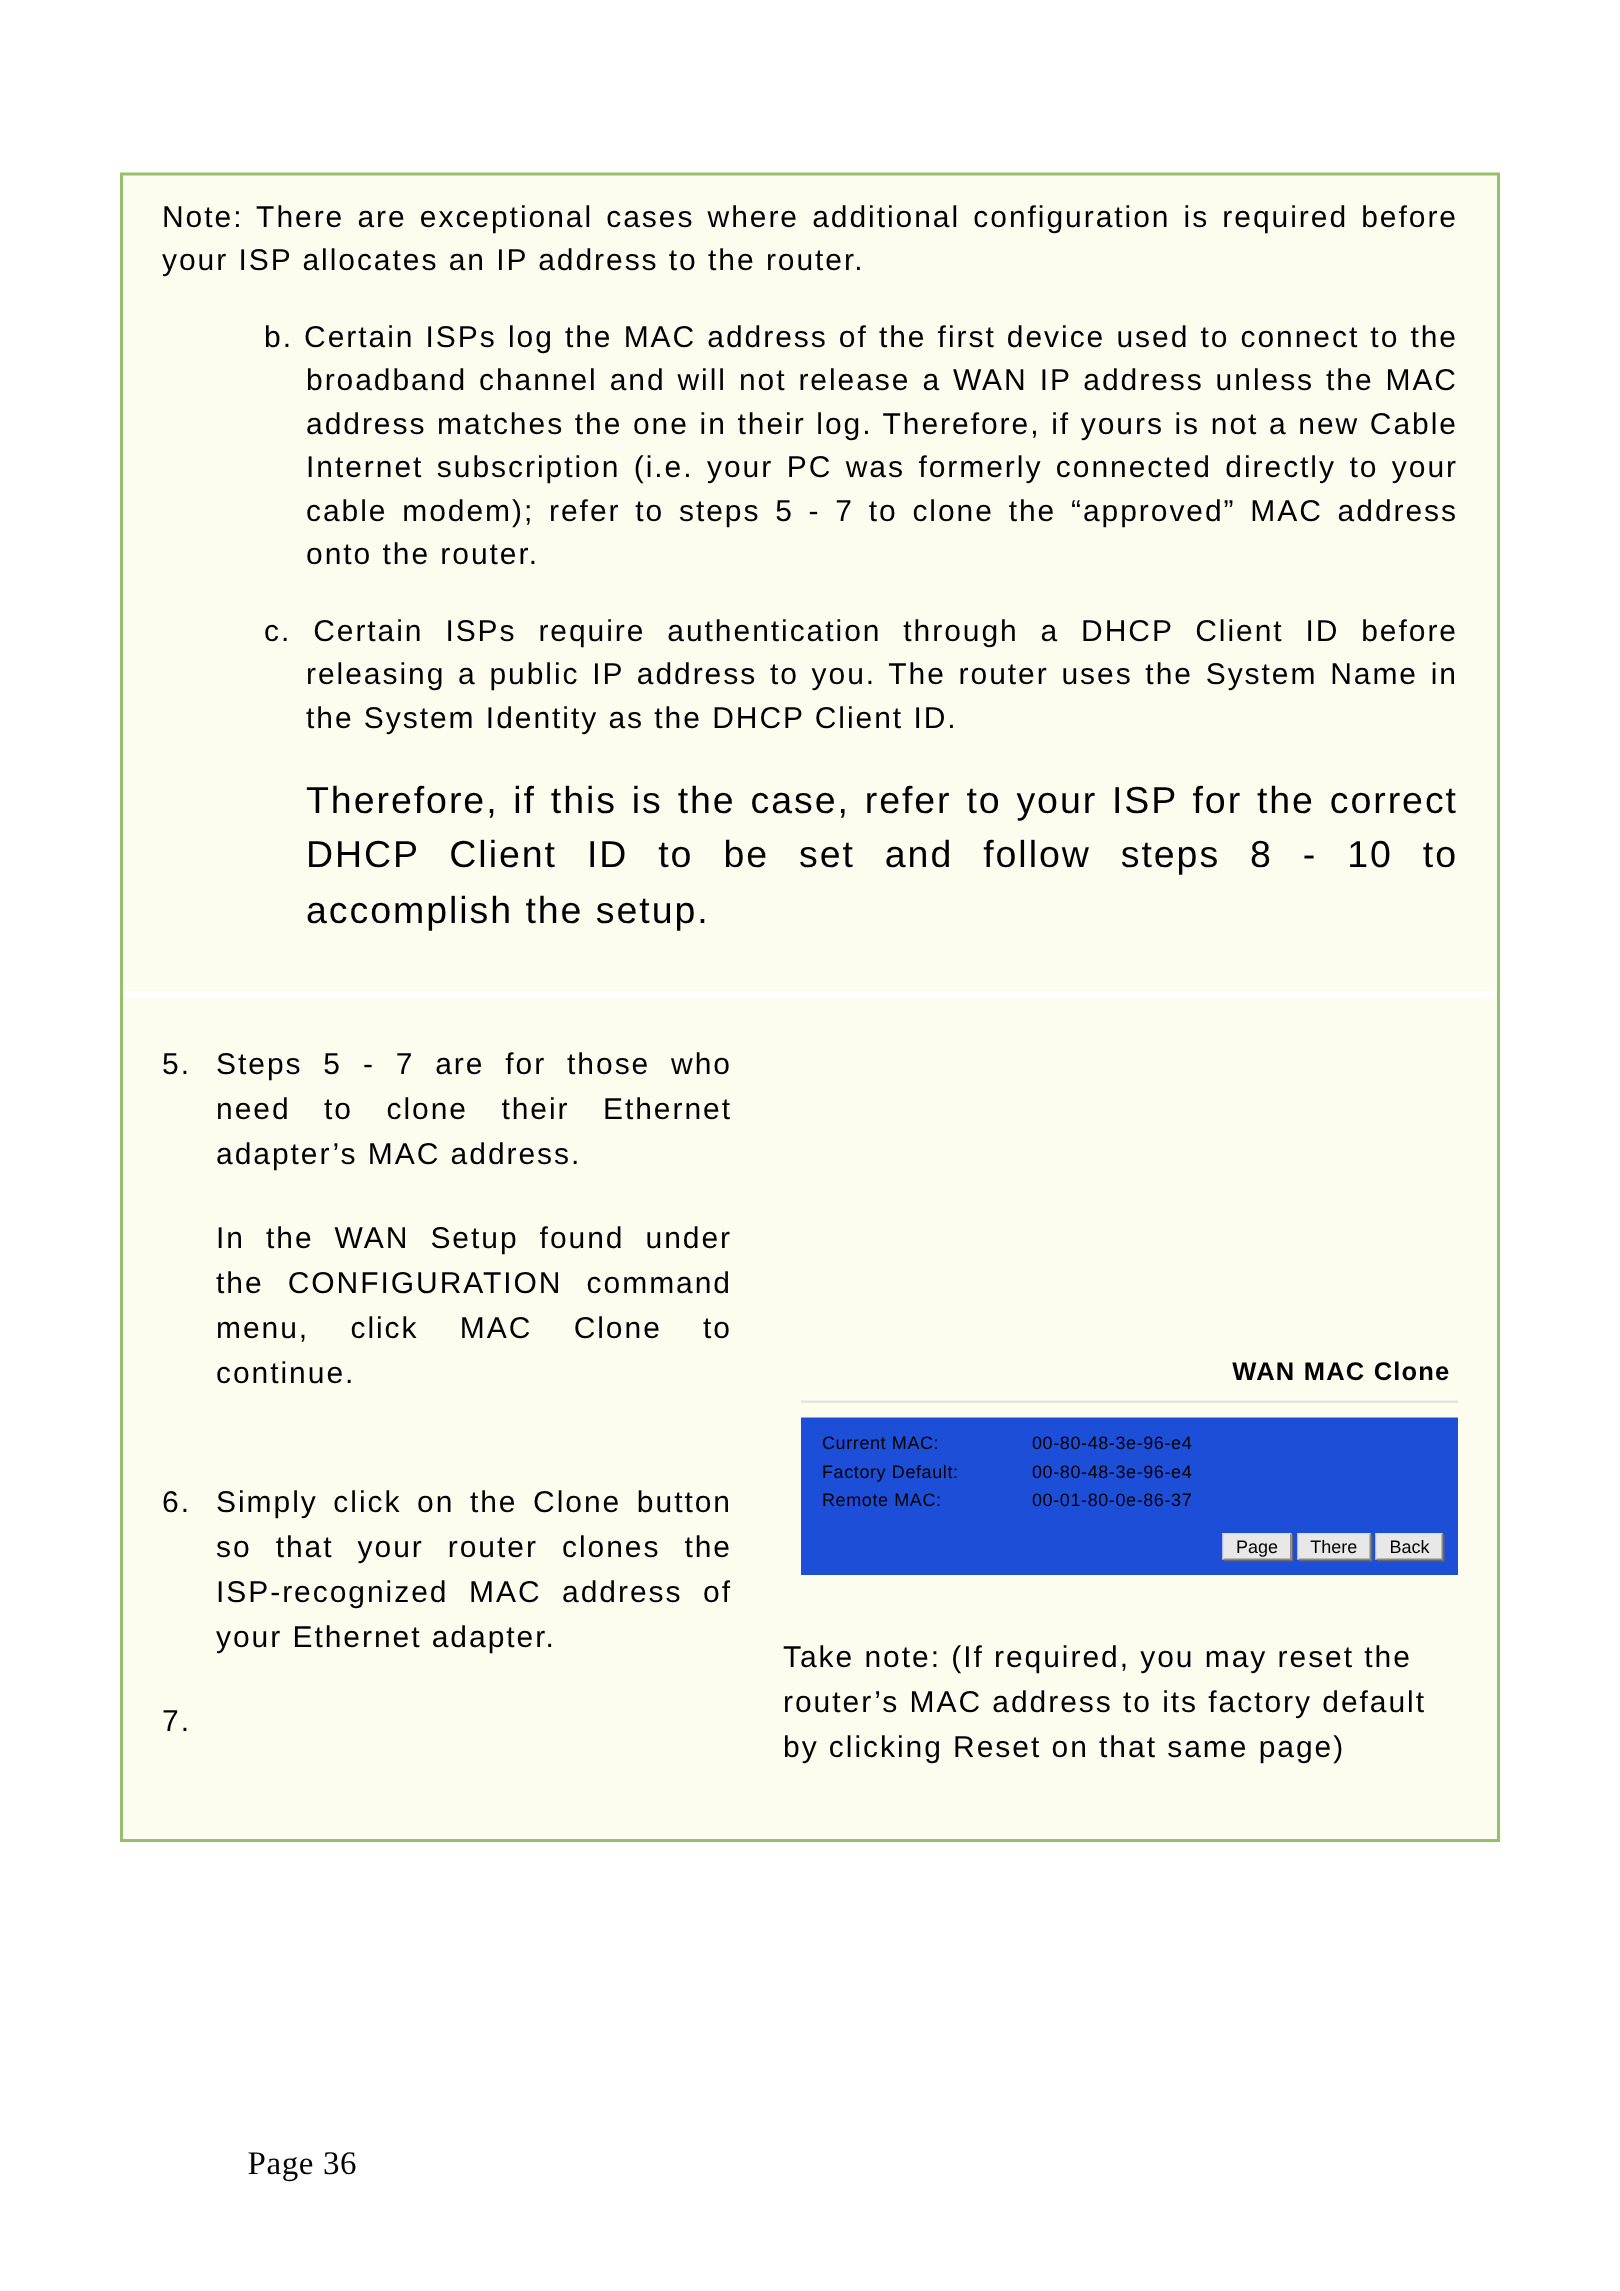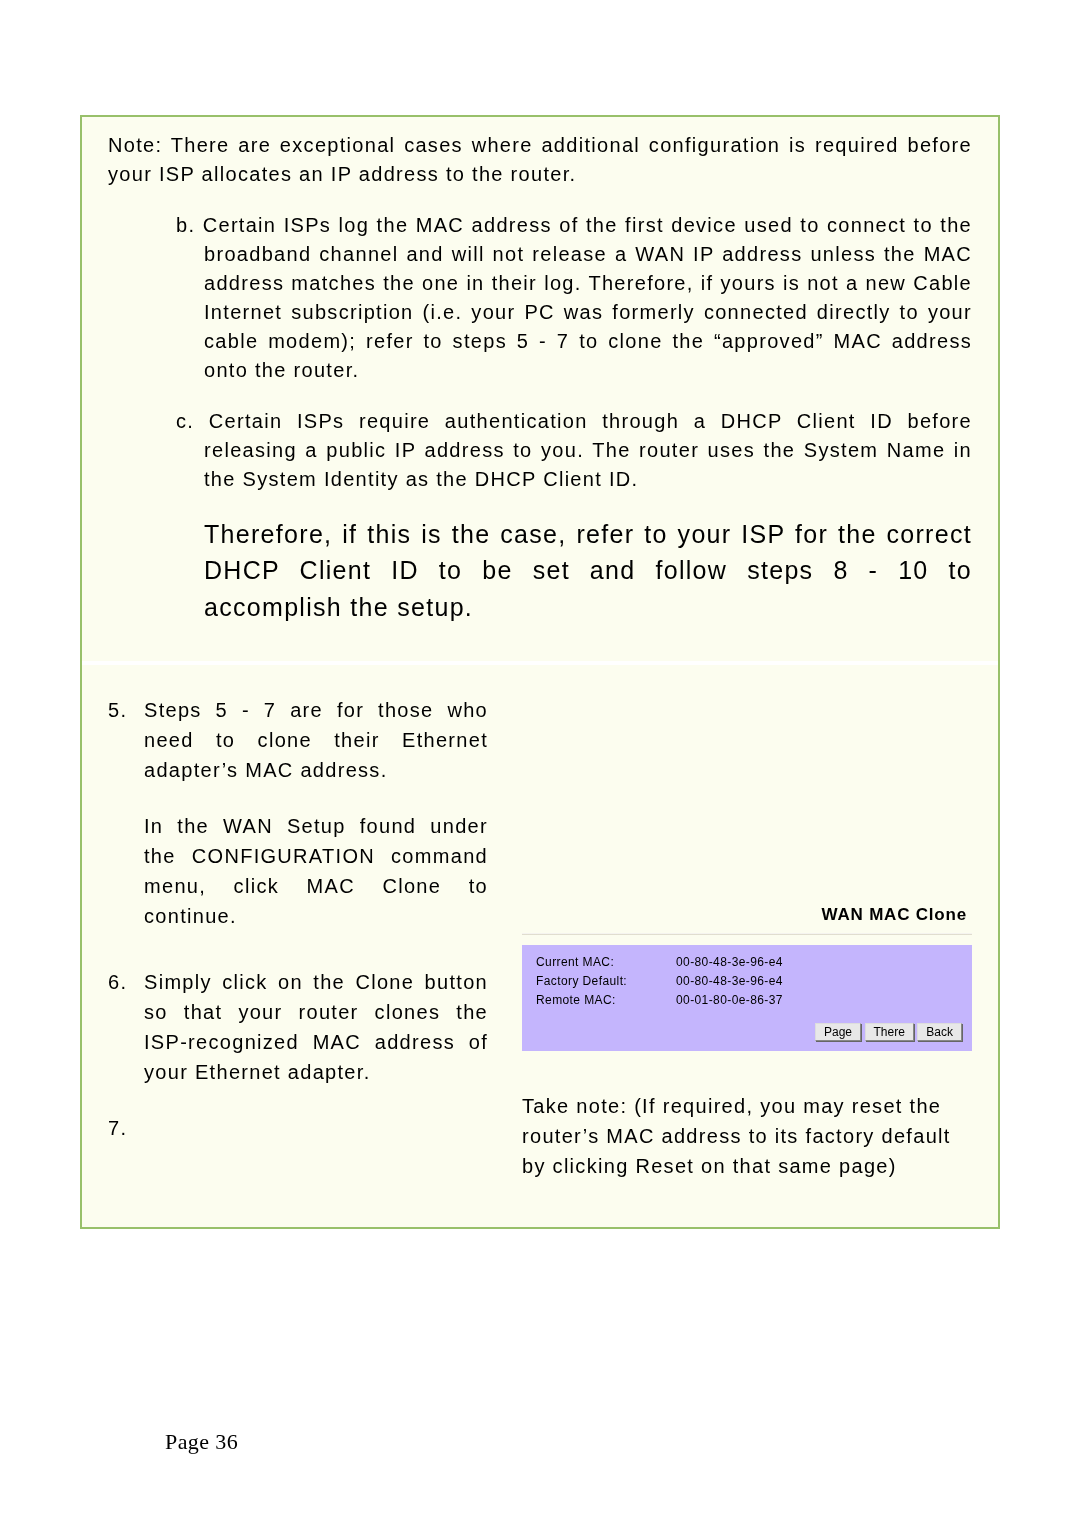--- a/index.html
+++ b/index.html
@@ -82,47 +82,47 @@
     position: absolute;
     left: 0;
     top: 0;
   }
   .left-col .num-para {
     padding-left: 36px;
     font-size: 20px;
     line-height: 1.5;
     letter-spacing: 1.3px;
     text-align: justify;
-    margin-bottom: 36px;
+    margin-bottom: 56px;
   }
   .right-col {
     flex: 1;
     padding-top: 210px;
   }
   .mac-panel {
-    margin-left: 0;
+    margin-left: 12px;
     position: relative;
   }
   .mac-title {
     font-family: "Verdana", Geneva, sans-serif;
     font-weight: 900;
     font-size: 17px;
     letter-spacing: 0.8px;
     color: #000;
     text-align: right;
     padding-right: 5px;
     margin-bottom: 8px;
   }
   .mac-hr {
     height: 2px;
     background: linear-gradient(to bottom, #ffffff 0%, #d6d2bf 100%);
     margin: 0 0 10px 0;
   }
   .mac-body {
-    background: #c4b5fd;
+    background: #1d4ed8;
     padding: 8px 10px 10px 14px;
   }
   .mac-row {
     font-family: "Verdana", Geneva, sans-serif;
     font-size: 12px;
     letter-spacing: 0.4px;
     color: #000;
     line-height: 1.6;
     display: flex;
   }

